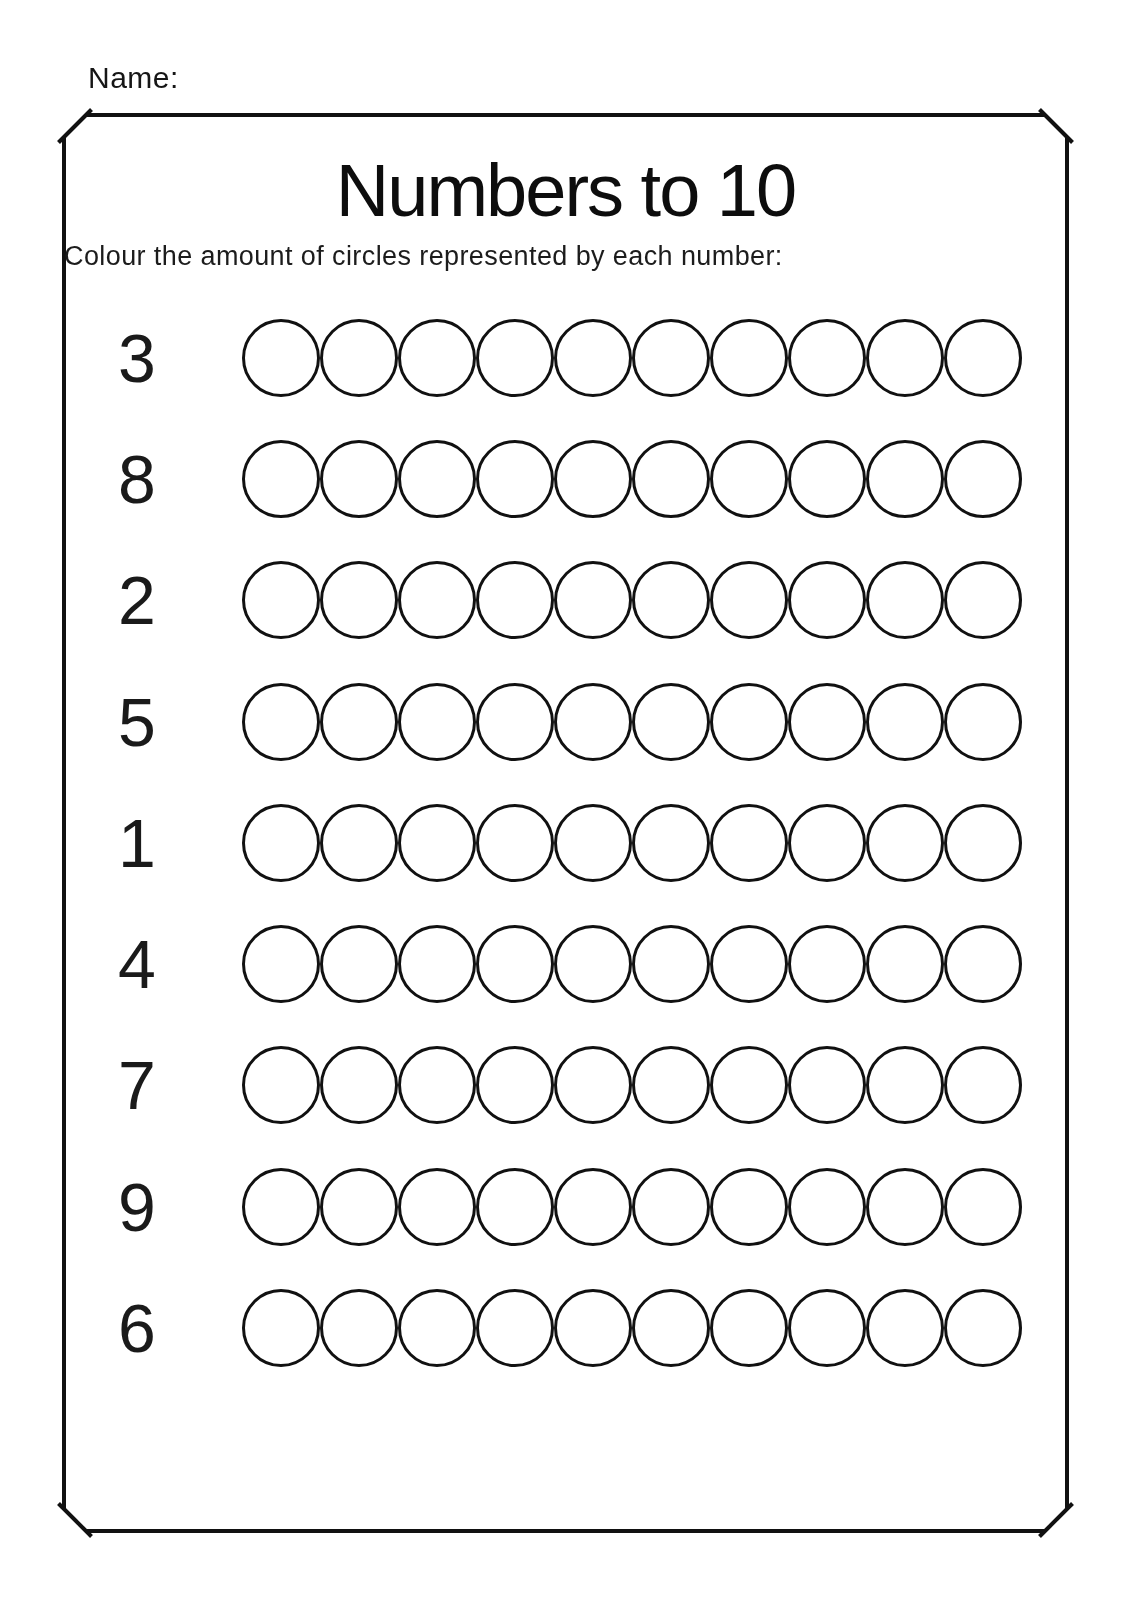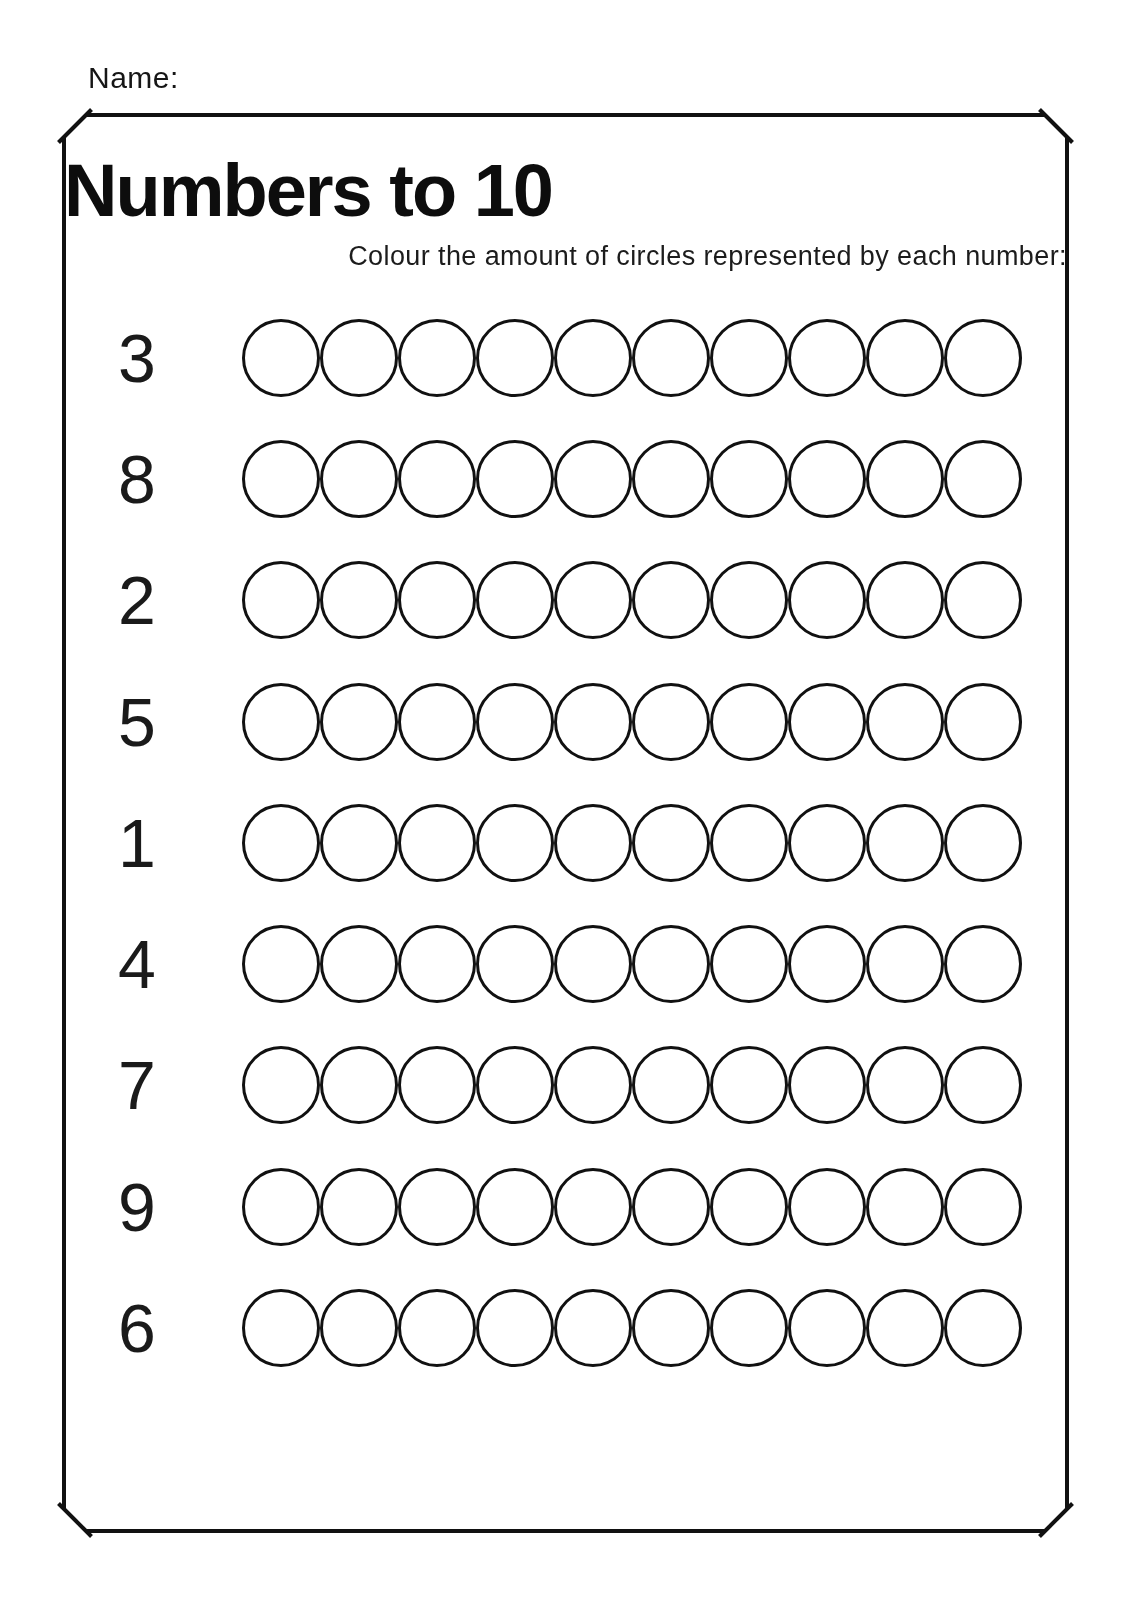--- a/index.html
+++ b/index.html
@@ -20,27 +20,27 @@
   }
   .name-input {
     border:none; outline:none; background:transparent;
     width:320px; height:36px; margin-left:12px;
     font:inherit; color:inherit;
   }
   .frame-svg { position:absolute; left:0; top:0; width:1131px; height:1600px; }
   .frame-svg path { stroke:var(--ink); stroke-width:4; fill:none; }
   .title {
     position:absolute; left:64px; top:148px; width:1003px;
-    text-align:left;
-    font-size:74px; font-weight:700; letter-spacing:-2px;
+    text-align:center;
+    font-size:74px; font-weight:400; letter-spacing:-2px;
     color:#0d0d0d;
   }
   .instructions {
     position:absolute; left:64px; top:241px; width:1003px;
-    text-align:right;
+    text-align:left;
     font-size:27px; letter-spacing:0.4px; color:#1c1c1c;
   }
   .rows {
     position:absolute; left:62px; top:297px; width:1007px;
   }
   .number-row {
     height:121.3px;
     display:flex; align-items:center;
   }
   .row-number {

